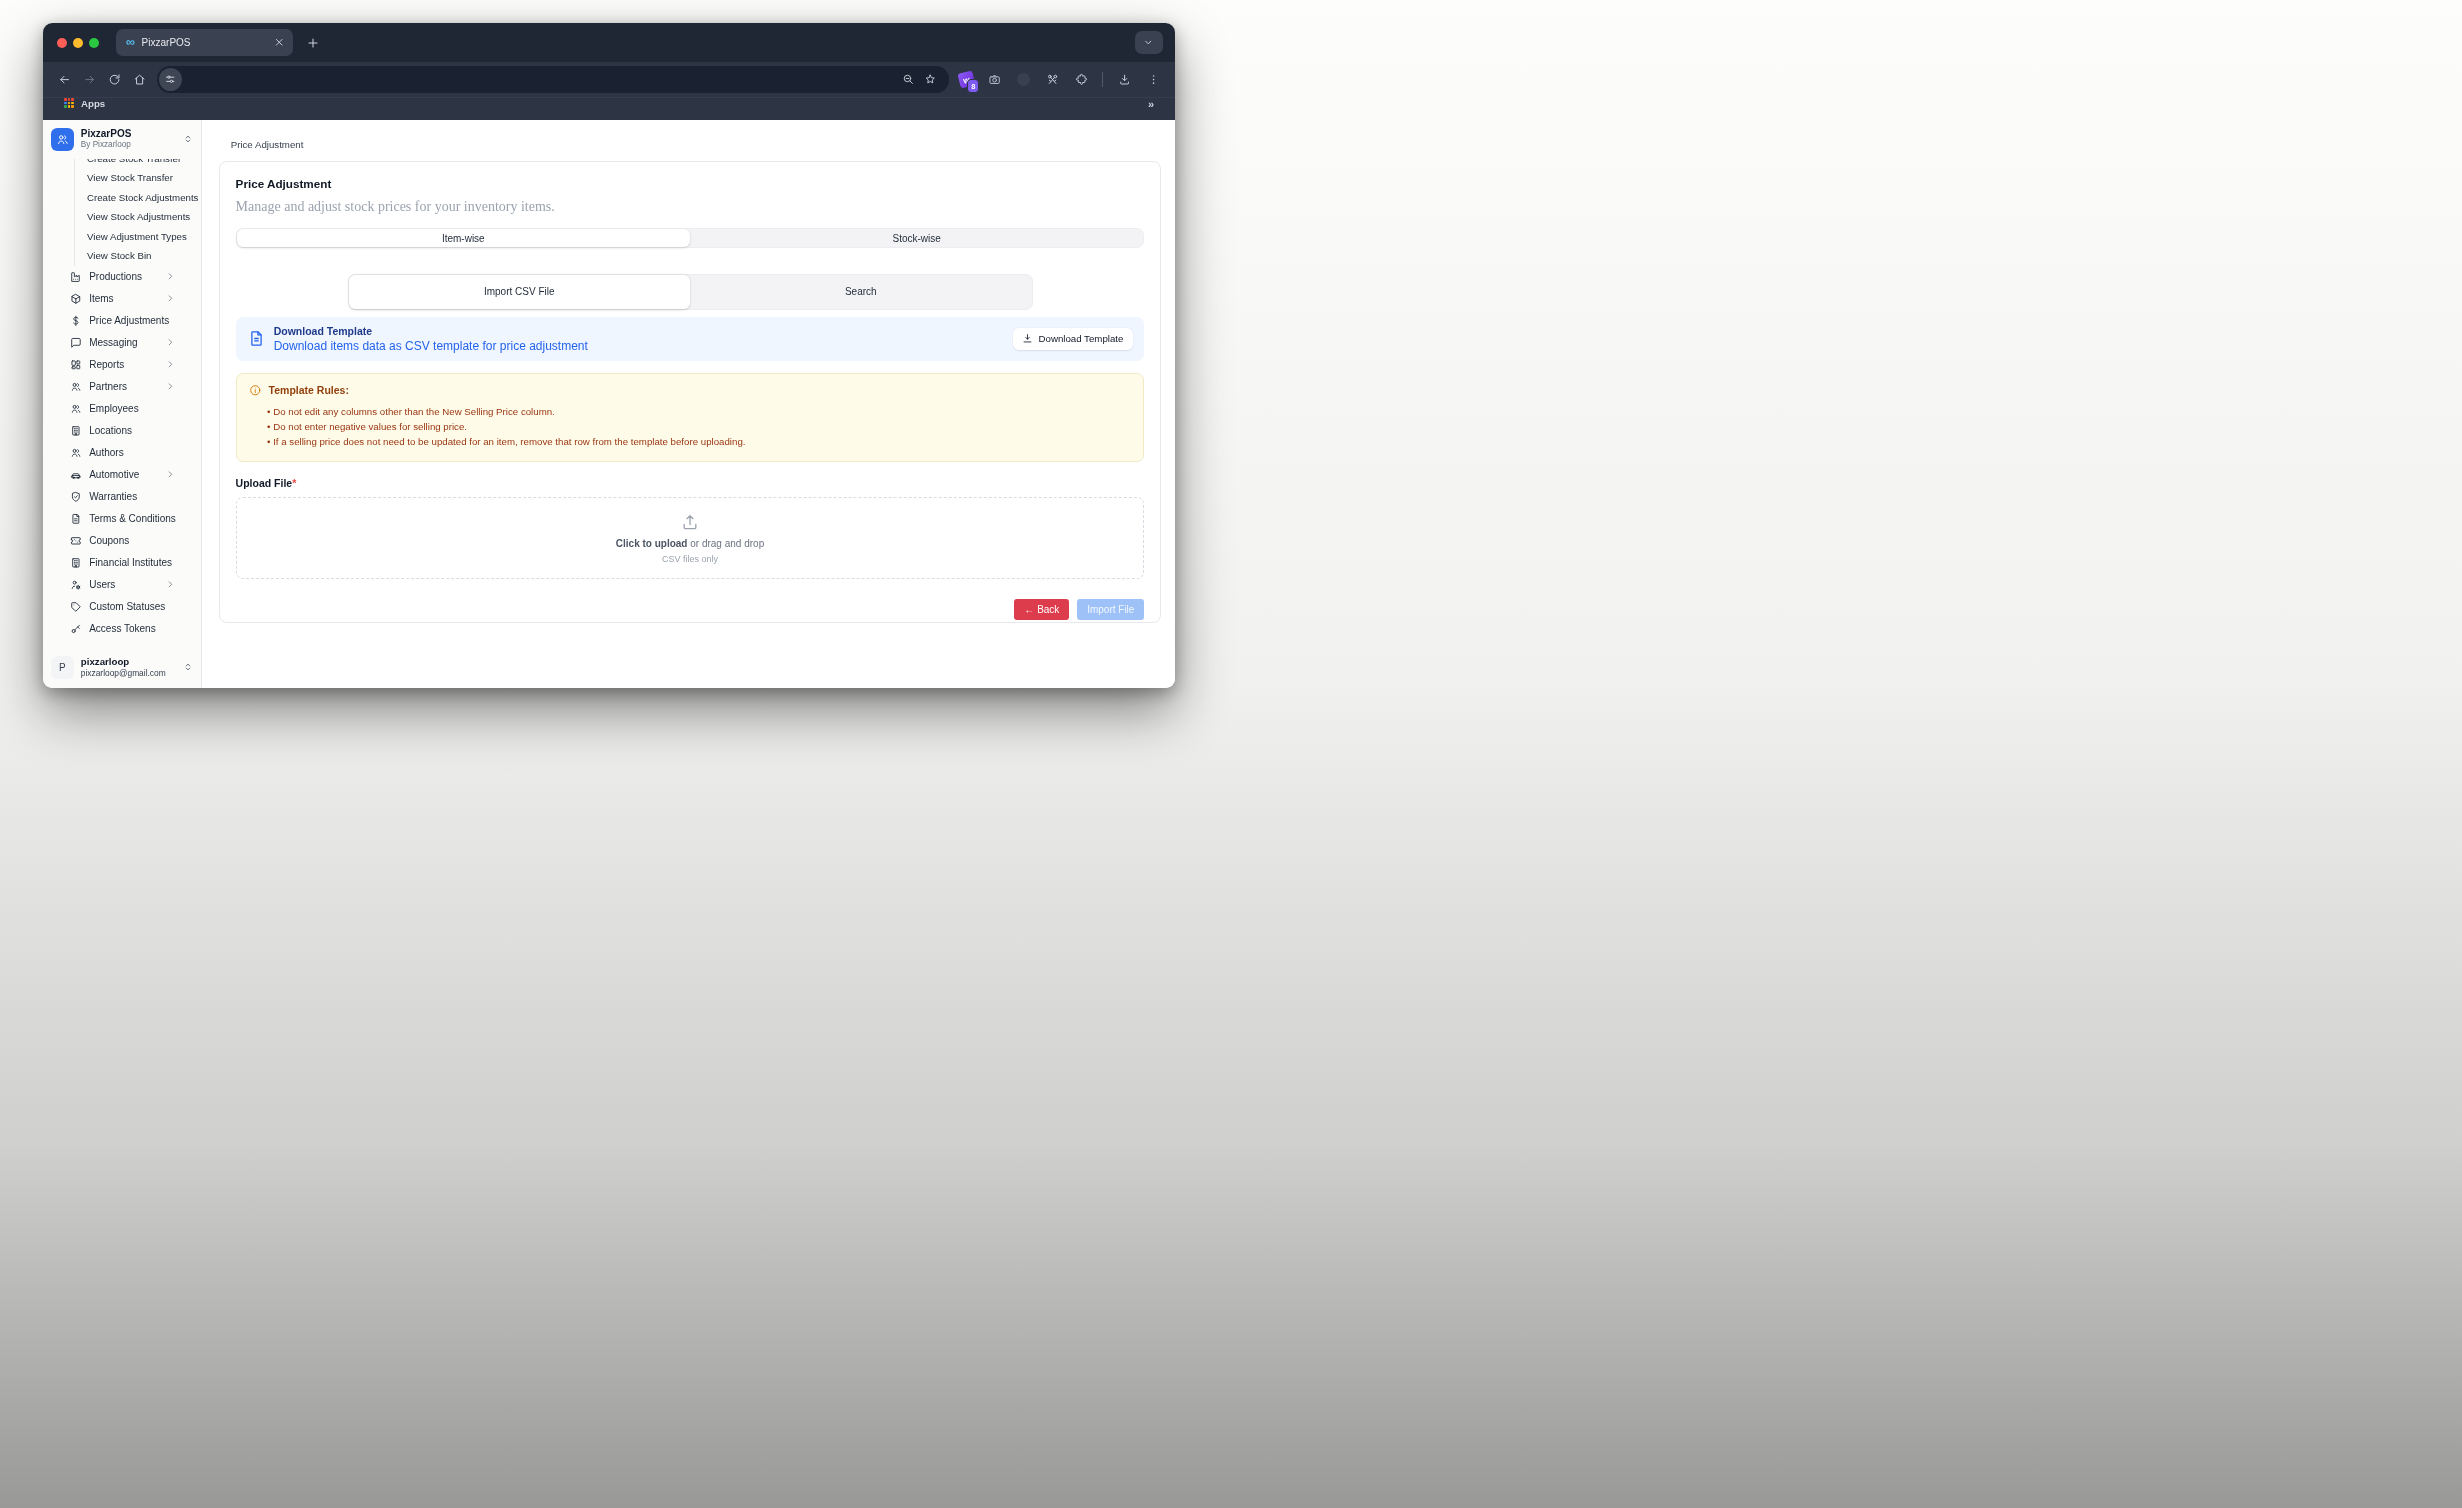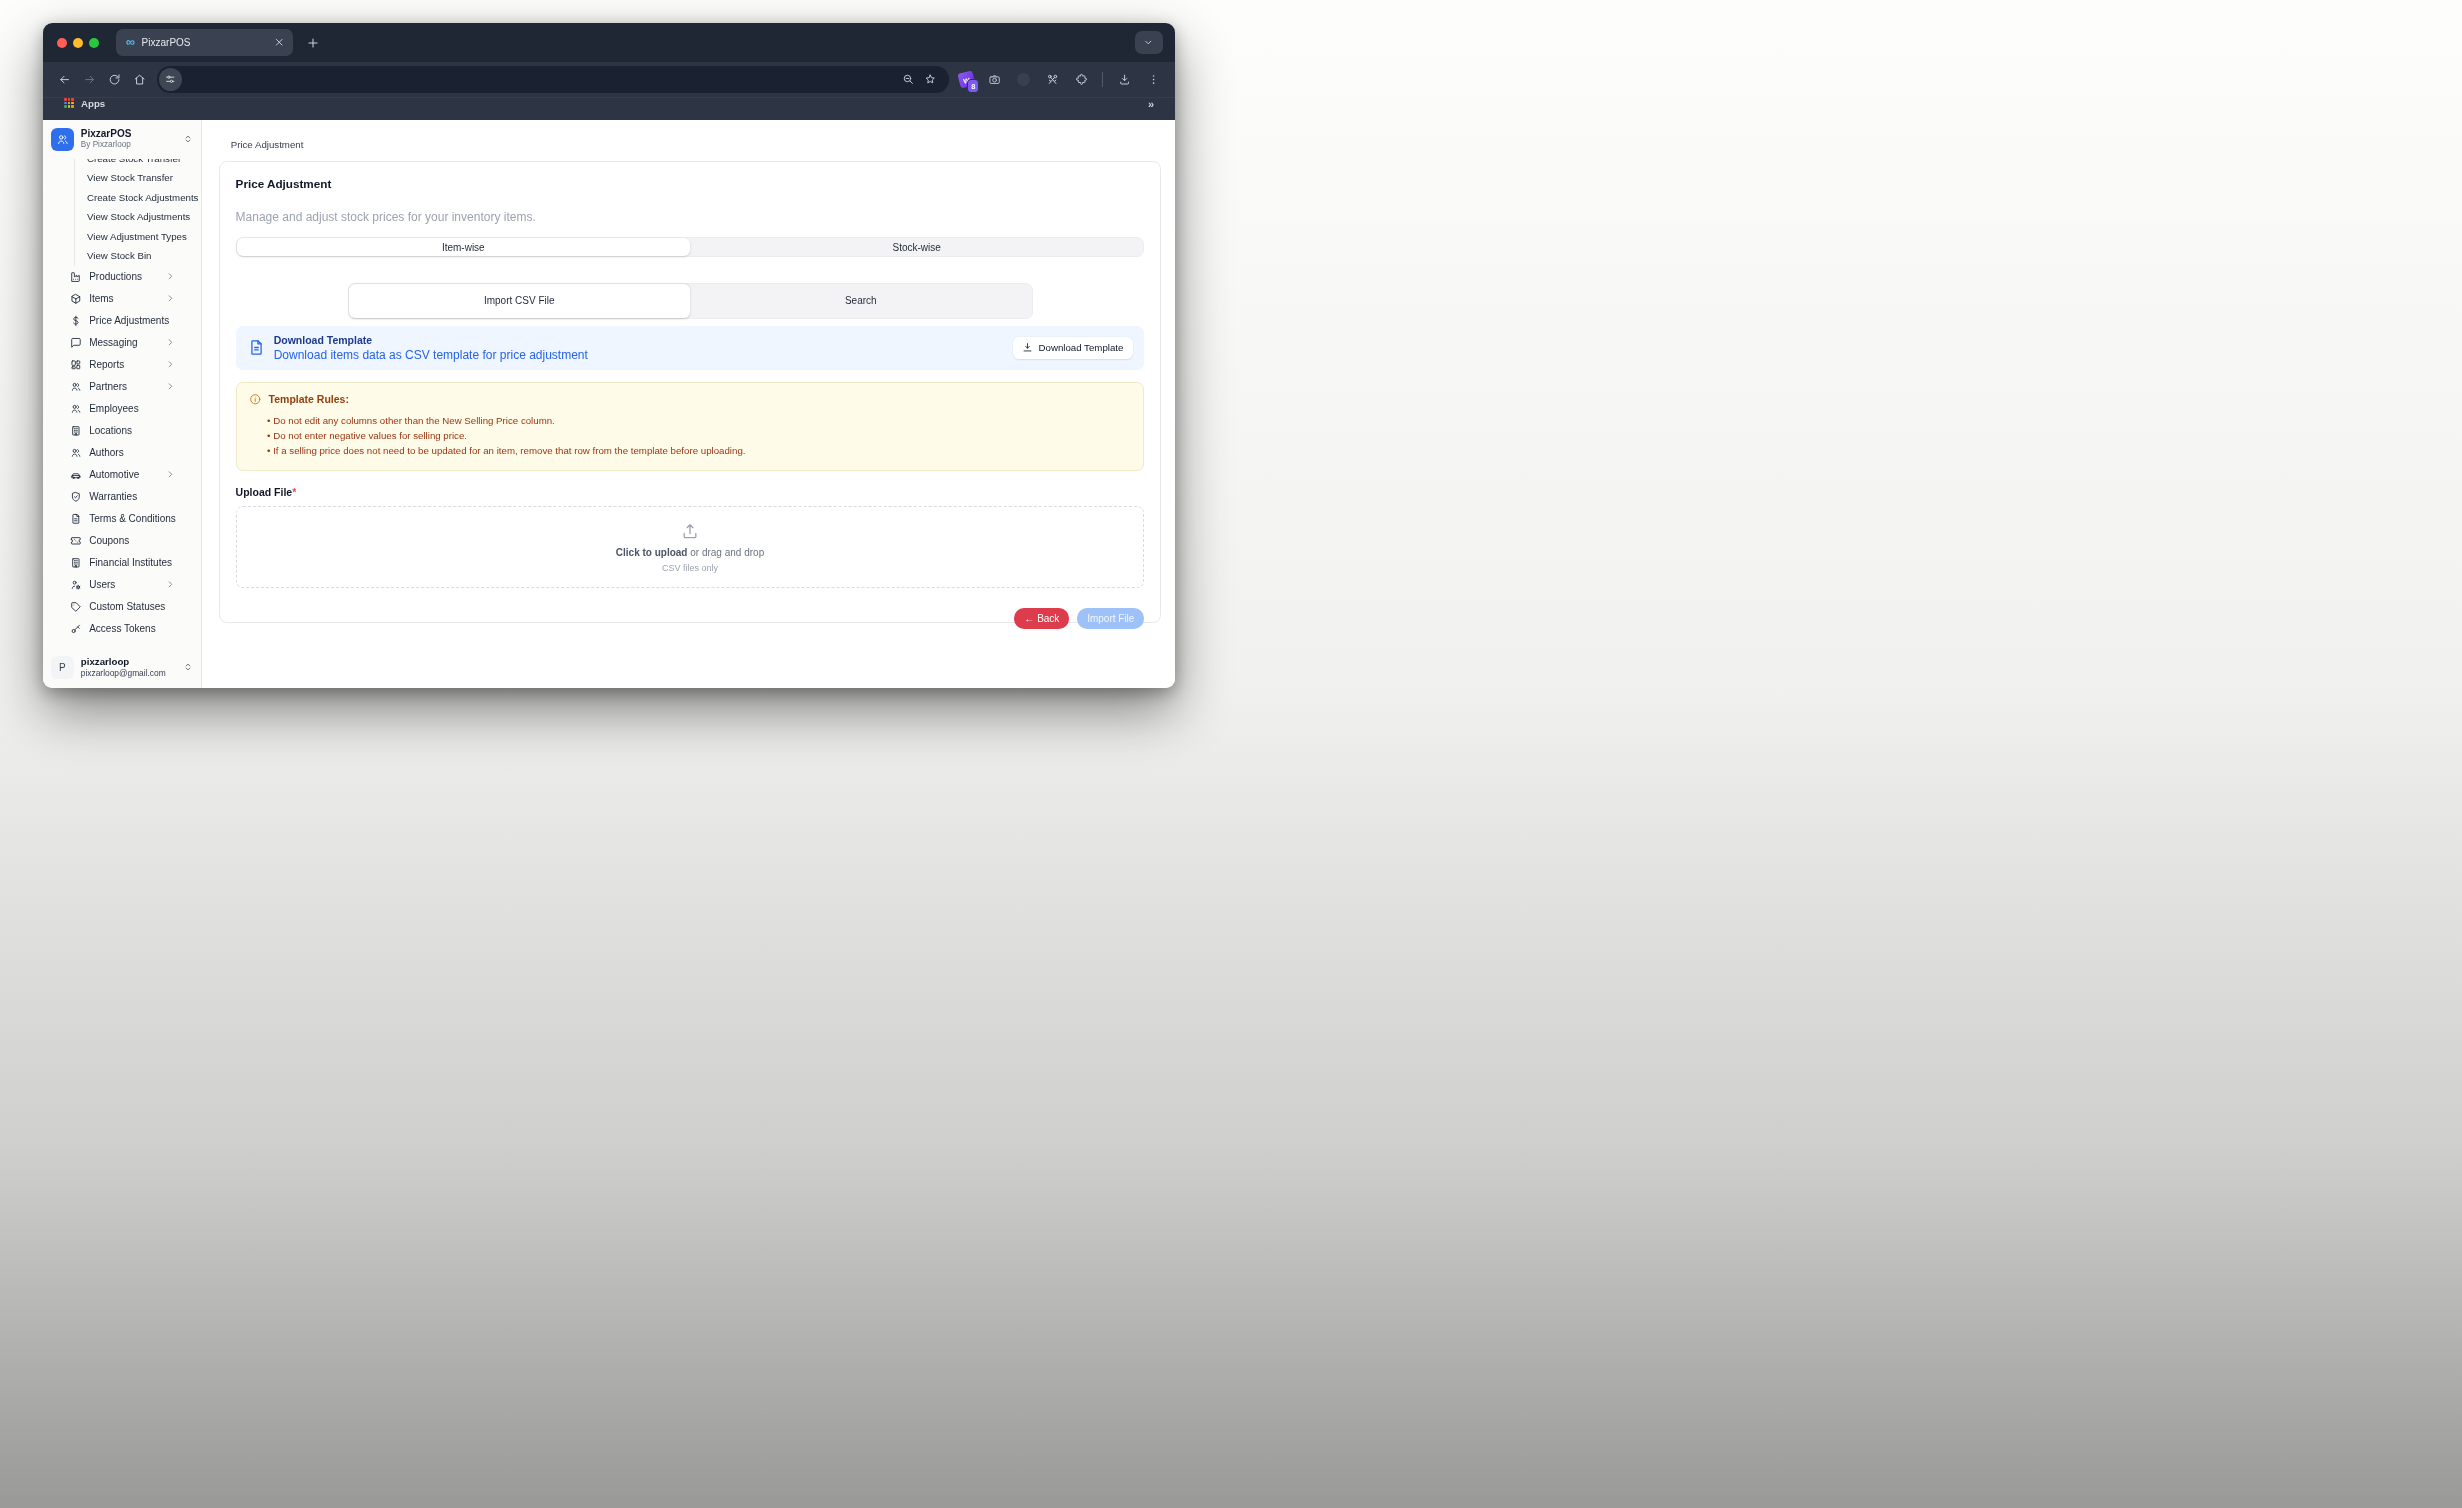--- a/index.html
+++ b/index.html
@@ -69,21 +69,21 @@
   .maincol { flex:1; display:flex; flex-direction:column; min-width:0; background:#fff; }
   .navybar { height:43px; background:#16234a; display:flex; align-items:center; color:#fff; padding:0 15.6px; flex:0 0 auto; }
   .nb-ico { width:14px; height:14px; }
   .nb-group { display:flex; align-items:center; gap:6.2px; font-size:10.5px; }
   .g-ml { margin-left:28px; } .g-cs { margin-left:31px; } .g-pos { margin-left:36px; }
 
   .content { flex:1; padding:11px 14px 0 17px; overflow:hidden; }
   .breadcrumb { margin:7.8px 0 10px 11.7px; font-size:9.7px; line-height:11.7px; color:#374151; }
   .card { border:0.8px solid #e7e8ea; border-radius:7.8px; height:462px; padding:15.6px 15.6px 0; background:#fff; }
   .card-title { font-size:11.7px; font-weight:bold; color:#111827; line-height:14px; }
-  .card-sub { margin-top:19px; font-size:12px; color:#9ca3af; }
+  .card-sub { margin-top:8px; font-size:14px; color:#9ca3af;font-family:Liberation Serif, serif; }
 
   .segbar { background:#f3f3f5; border:0.8px solid #ededf0; border-radius:7px; display:flex; }
   .seg { flex:1; display:flex; align-items:center; justify-content:center; font-size:10px; color:#1f2937; }
   .seg.active { background:#fff; border-radius:6.2px; box-shadow:0 0.8px 2.3px rgba(0,0,0,.18); }
   .segbar.mode { margin-top:13.2px; height:19.5px; }
   .segbar.method { margin:26px auto 0; width:685px; height:36px; }
 
   .dl-panel { margin-top:7px; height:44px; background:#eff6ff; border-radius:7px; display:flex; align-items:center; padding:0 7.8px 0 12.5px; }
   .dl-fileico { width:17px; height:17px; color:#2563eb; margin-right:8.6px; }
   .dl-title { font-size:10.5px; font-weight:bold; color:#1e3a8a; line-height:12.5px; }
@@ -100,21 +100,21 @@
 
   .upload-label { margin-top:15.6px; font-size:10.5px; font-weight:bold; color:#111827; }
   .req { color:#ef4444; }
   .dropzone { margin-top:7.8px; height:82px; border:1.6px dashed #d8dce2; border-radius:7px; display:flex; flex-direction:column; align-items:center; justify-content:center; }
   .dz-ico { width:20px; height:20px; color:#9ca3af; }
   .dz-main { margin-top:6.2px; font-size:10px; color:#6b7280; }
   .dz-main b { color:#4b5563; font-weight:bold; }
   .dz-hint { margin-top:5.4px; font-size:9px; color:#9ca3af; }
 
   .actions { margin-top:20px; display:flex; justify-content:flex-end; gap:7.8px; }
-  .btn { height:21px; border-radius:10px; padding:0 10px; font-size:10px; display:flex; align-items:center; border:none; }
+  .btn { height:21px; border-radius:3px; padding:0 10px; font-size:10px; display:flex; align-items:center; border:none; }
   .btn-back { background:#dc3c4c; color:#fff; }
   .btn-import { background:#9ec2f7; color:#f2f7ff; }
 
   svg.ln { fill:none; stroke:currentColor; stroke-width:1.8; stroke-linecap:round; stroke-linejoin:round; }
 </style>
 </head>
 <body>
 
 <svg width="0" height="0" style="position:absolute">
   <defs>

